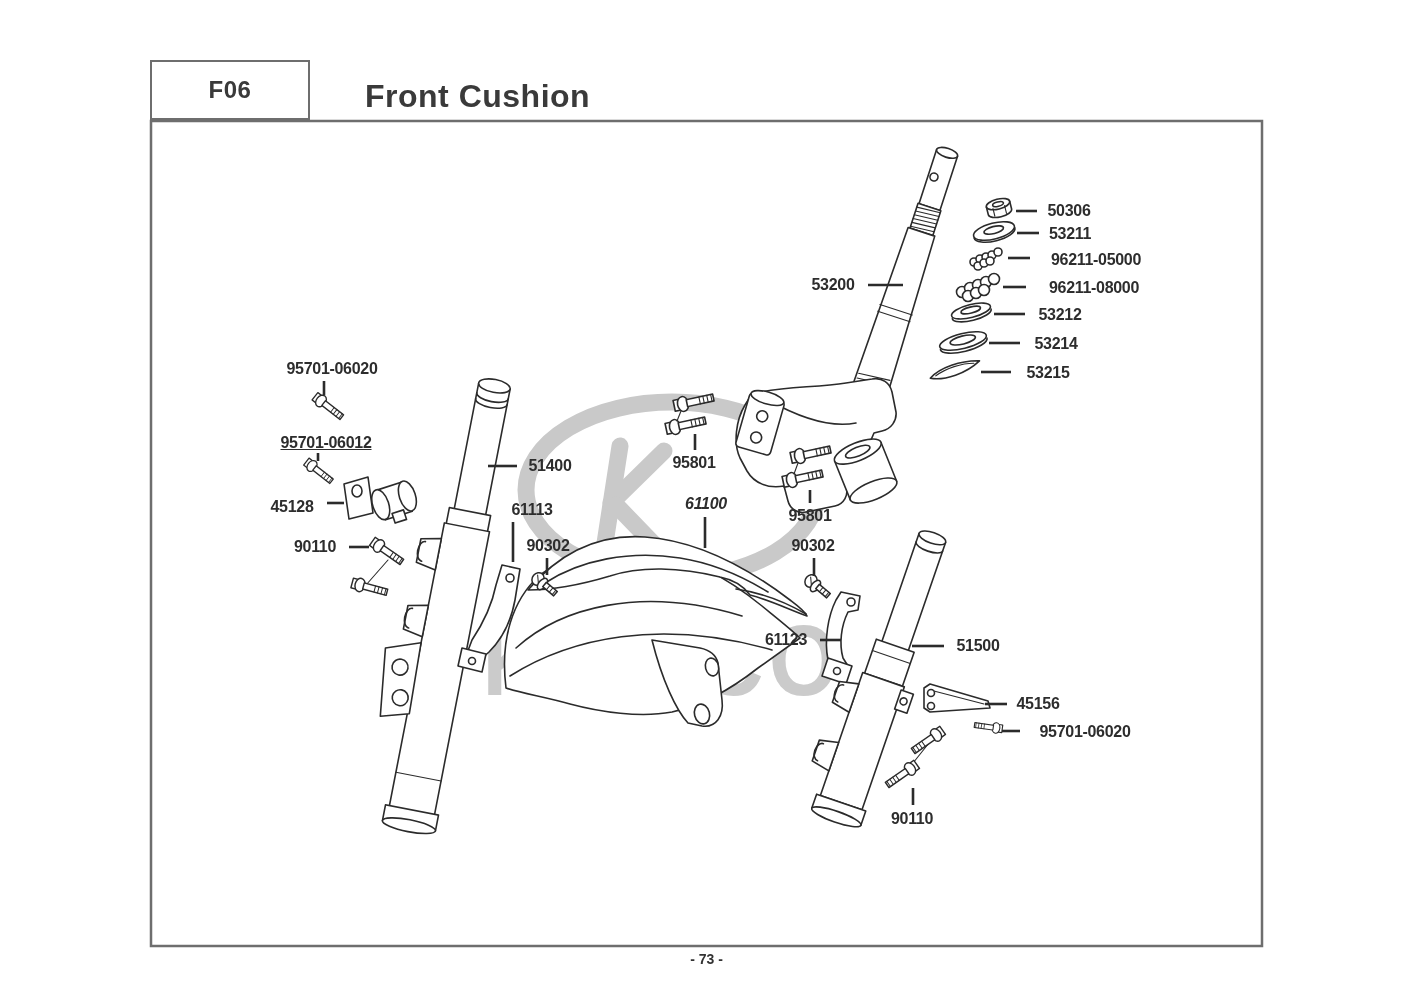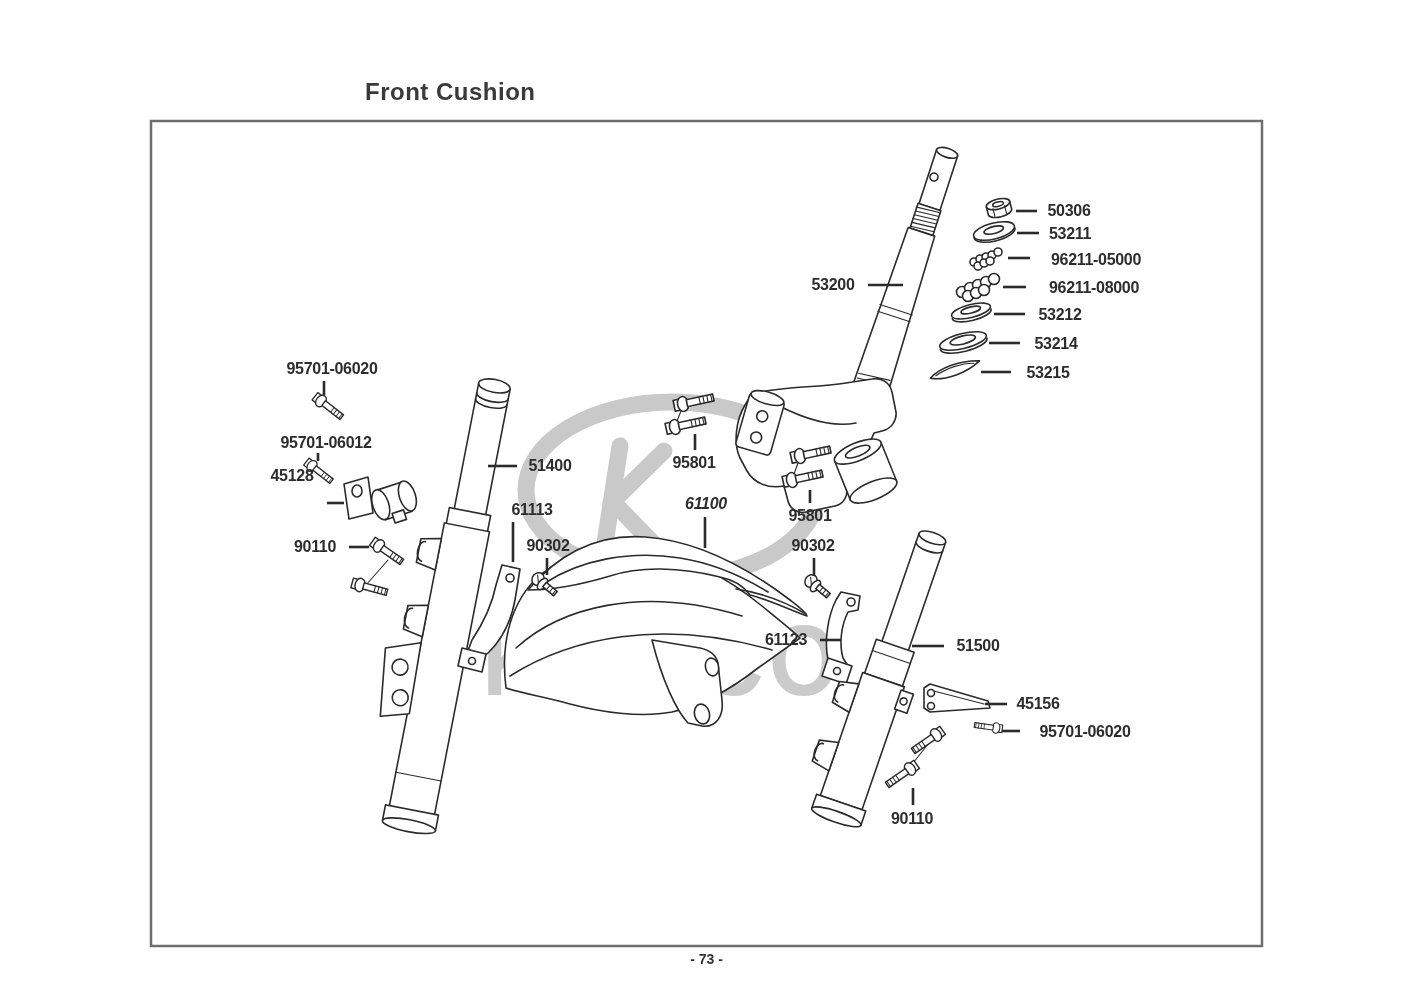--- a/index.html
+++ b/index.html
@@ -3,21 +3,21 @@
 <meta charset="utf-8">
 <style>
   html,body{margin:0;padding:0;background:#ffffff;}
   .page{position:relative;width:1415px;height:1000px;background:#fff;
         font-family:"Liberation Sans",sans-serif;overflow:hidden;}
   .art{position:absolute;left:0;top:0;}
   .header-code-box{position:absolute;left:150px;top:60px;width:160px;height:60px;
         border:2px solid #6e6e6e;box-sizing:border-box;display:flex;
         align-items:center;justify-content:center;background:#fff;}
   .header-code{font-size:24px;font-weight:bold;color:#3a3a3a;letter-spacing:0.5px;}
-  .header-title{position:absolute;left:365px;top:78px;font-size:24px;font-weight:bold;
+  .header-title{position:absolute;left:365px;top:78px;font-size:32px;font-weight:bold;
         color:#3a3a3a;letter-spacing:0.5px;}
   .page-number{position:absolute;left:150px;top:951px;width:1113px;text-align:center;
         font-size:14px;font-weight:bold;color:#333;}
   .part-label{position:absolute;transform:translate(-50%,-50%);white-space:nowrap;
         font-size:16px;font-weight:bold;color:#2d2d2d;letter-spacing:-0.3px;}
   #leader-lines line{stroke:#2b2b2b;stroke-width:2.6;}
   svg .ln{stroke:#2b2b2b;stroke-width:1.6;fill:#ffffff;stroke-linejoin:round;stroke-linecap:round;}
   svg .lnf{stroke:#2b2b2b;stroke-width:1.6;fill:none;stroke-linejoin:round;stroke-linecap:round;}
   svg .thin{stroke:#2b2b2b;stroke-width:1.1;fill:none;stroke-linecap:round;}
   svg .wm{fill:none;stroke:#c9c9c9;}
@@ -299,34 +299,37 @@
         <line x1="810" y1="490" x2="810" y2="503"></line>
         <line x1="814" y1="558" x2="814" y2="576"></line>
         <line x1="820" y1="640" x2="841" y2="640"></line>
         <line x1="912" y1="646" x2="944" y2="646"></line>
         <line x1="985" y1="704" x2="1007" y2="704"></line>
         <line x1="1002" y1="731" x2="1020" y2="731"></line>
         <line x1="913" y1="788" x2="913" y2="805"></line>
       </g>
   </svg>
 
+  <div class="header-code-box">
+    <span class="header-code">F06</span>
+  </div>
   <div class="header-title">Front Cushion</div>
 
   <div id="callouts">
       <div class="part-label" style="left: 833px; top: 285px;">53200</div>
       <div class="part-label" style="left: 1069px; top: 211px;">50306</div>
       <div class="part-label" style="left: 1070px; top: 234px;">53211</div>
       <div class="part-label" style="left: 1096px; top: 260px;">96211-05000</div>
       <div class="part-label" style="left: 1094px; top: 288px;">96211-08000</div>
       <div class="part-label" style="left: 1060px; top: 315px;">53212</div>
       <div class="part-label" style="left: 1056px; top: 344px;">53214</div>
       <div class="part-label" style="left: 1048px; top: 373px;">53215</div>
       <div class="part-label" style="left: 332px; top: 369px;">95701-06020</div>
-      <div class="part-label" style="left: 326px; top: 443px;">95701-06012</div>
-      <div class="part-label" style="left: 292px; top: 476px;">45128</div>
+      <div class="part-label" style="left: 326px; top: 443px; text-decoration: underline;">95701-06012</div>
+      <div class="part-label" style="left: 292px; top: 507px;">45128</div>
       <div class="part-label" style="left: 315px; top: 547px;">90110</div>
       <div class="part-label" style="left: 550px; top: 466px;">51400</div>
       <div class="part-label" style="left: 512px; top: 510px; margin-left: 20px;">61113</div>
       <div class="part-label" style="left: 548px; top: 546px;">90302</div>
       <div class="part-label" style="left: 694px; top: 463px;">95801</div>
       <div class="part-label" style="left: 706px; top: 504px; font-style: italic;">61100</div>
       <div class="part-label" style="left: 810px; top: 516px;">95801</div>
       <div class="part-label" style="left: 813px; top: 546px;">90302</div>
       <div class="part-label" style="left: 786px; top: 640px;">61123</div>
       <div class="part-label" style="left: 978px; top: 646px;">51500</div>

